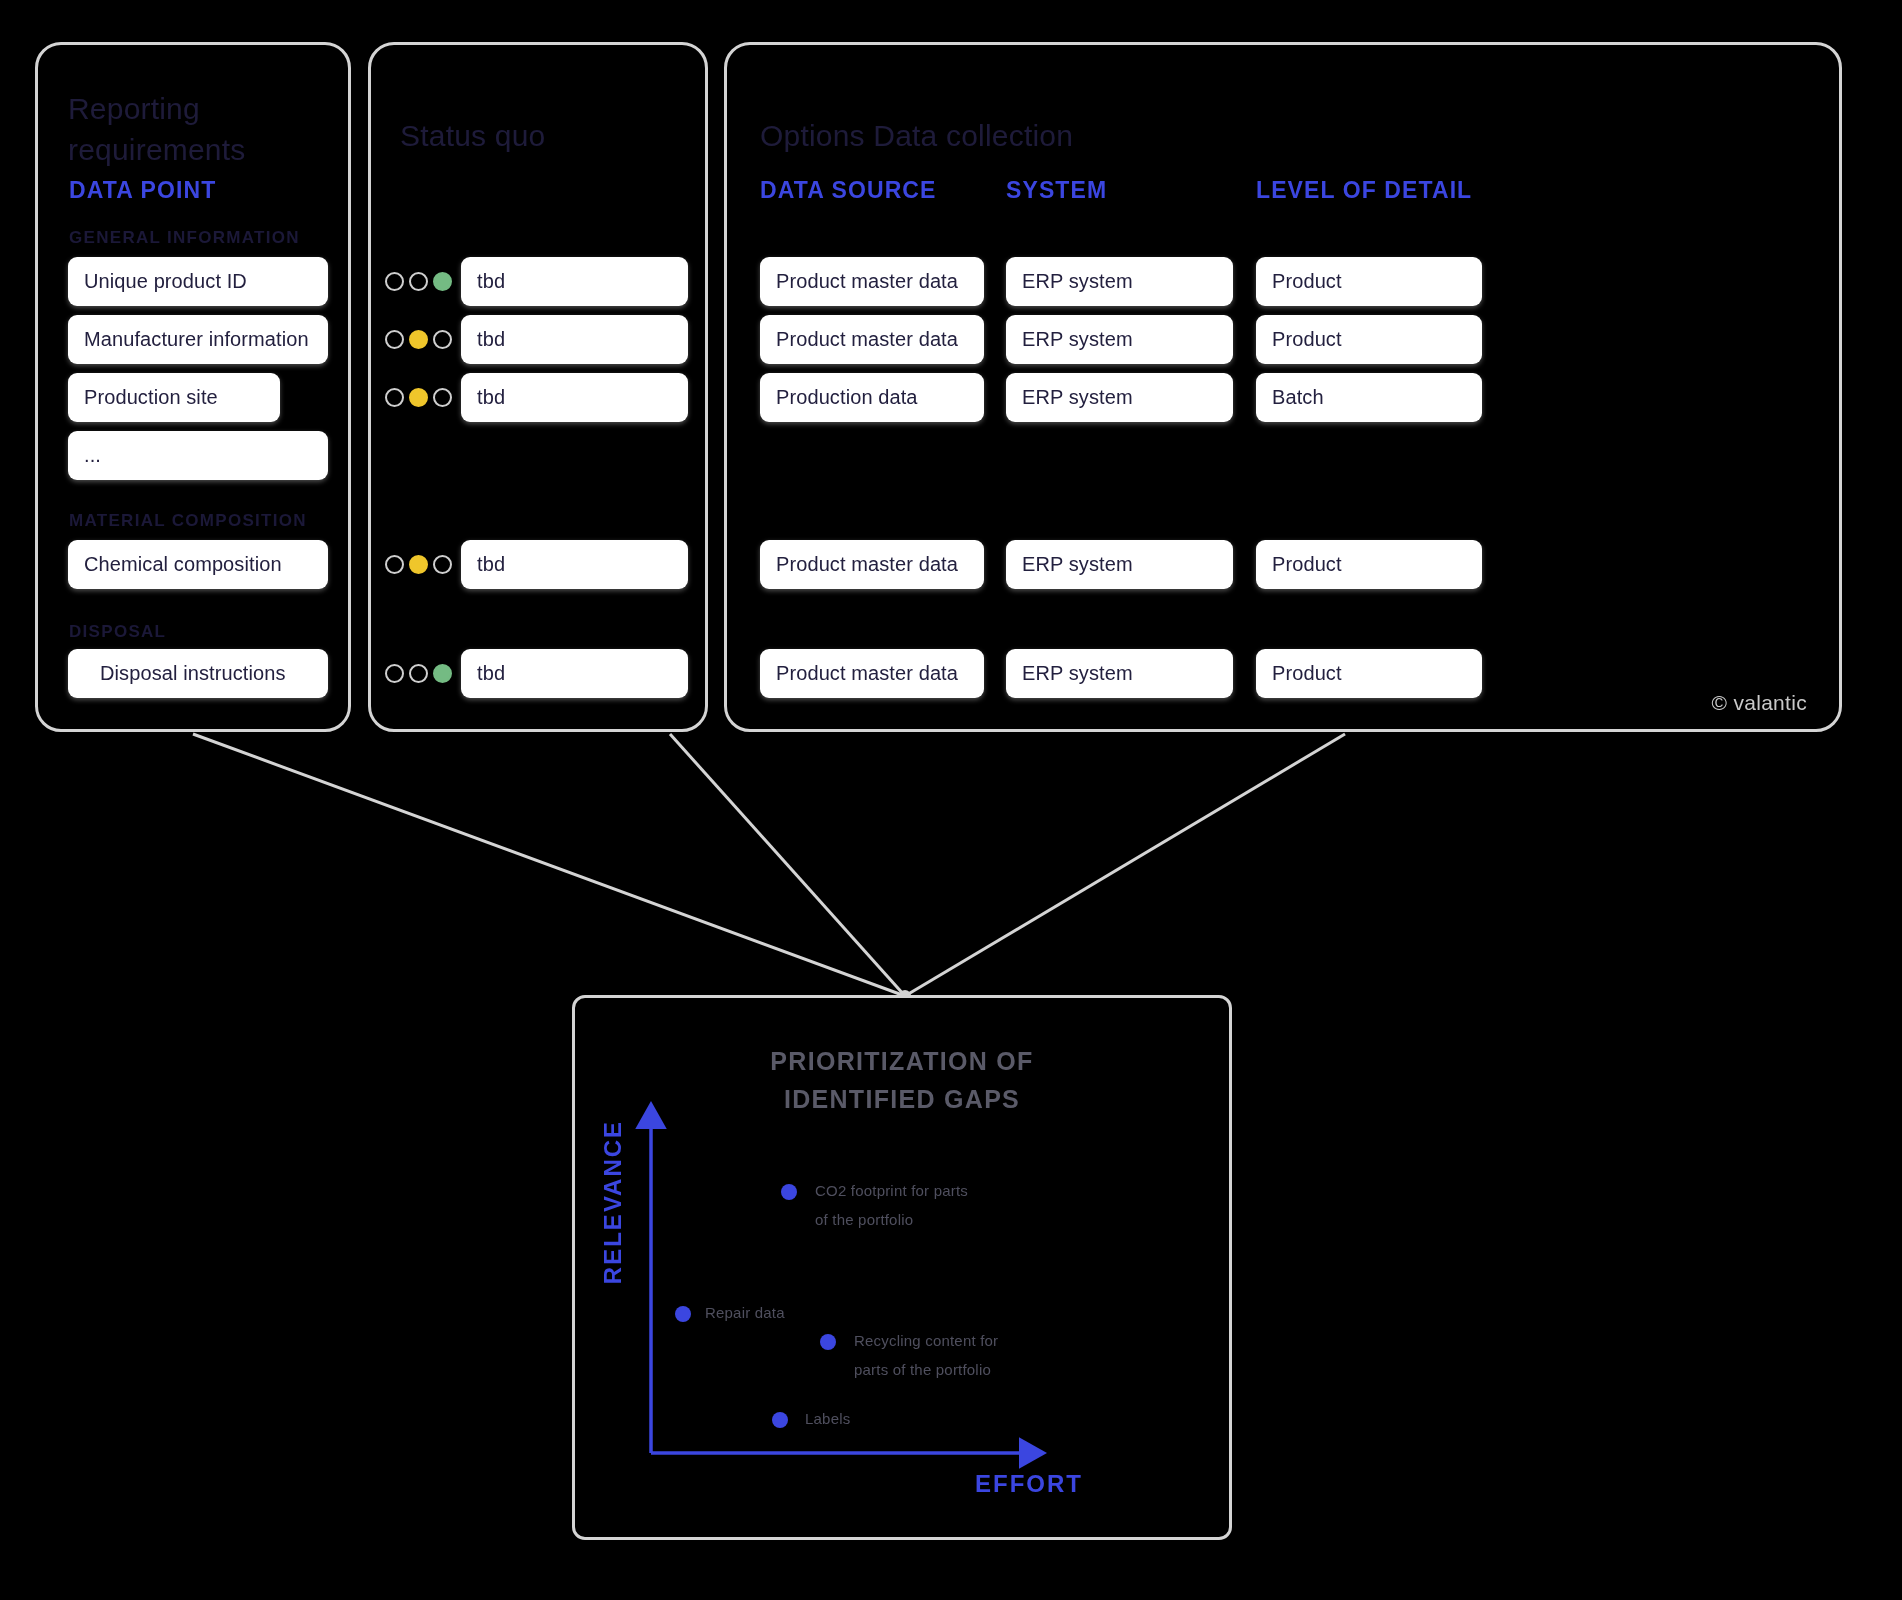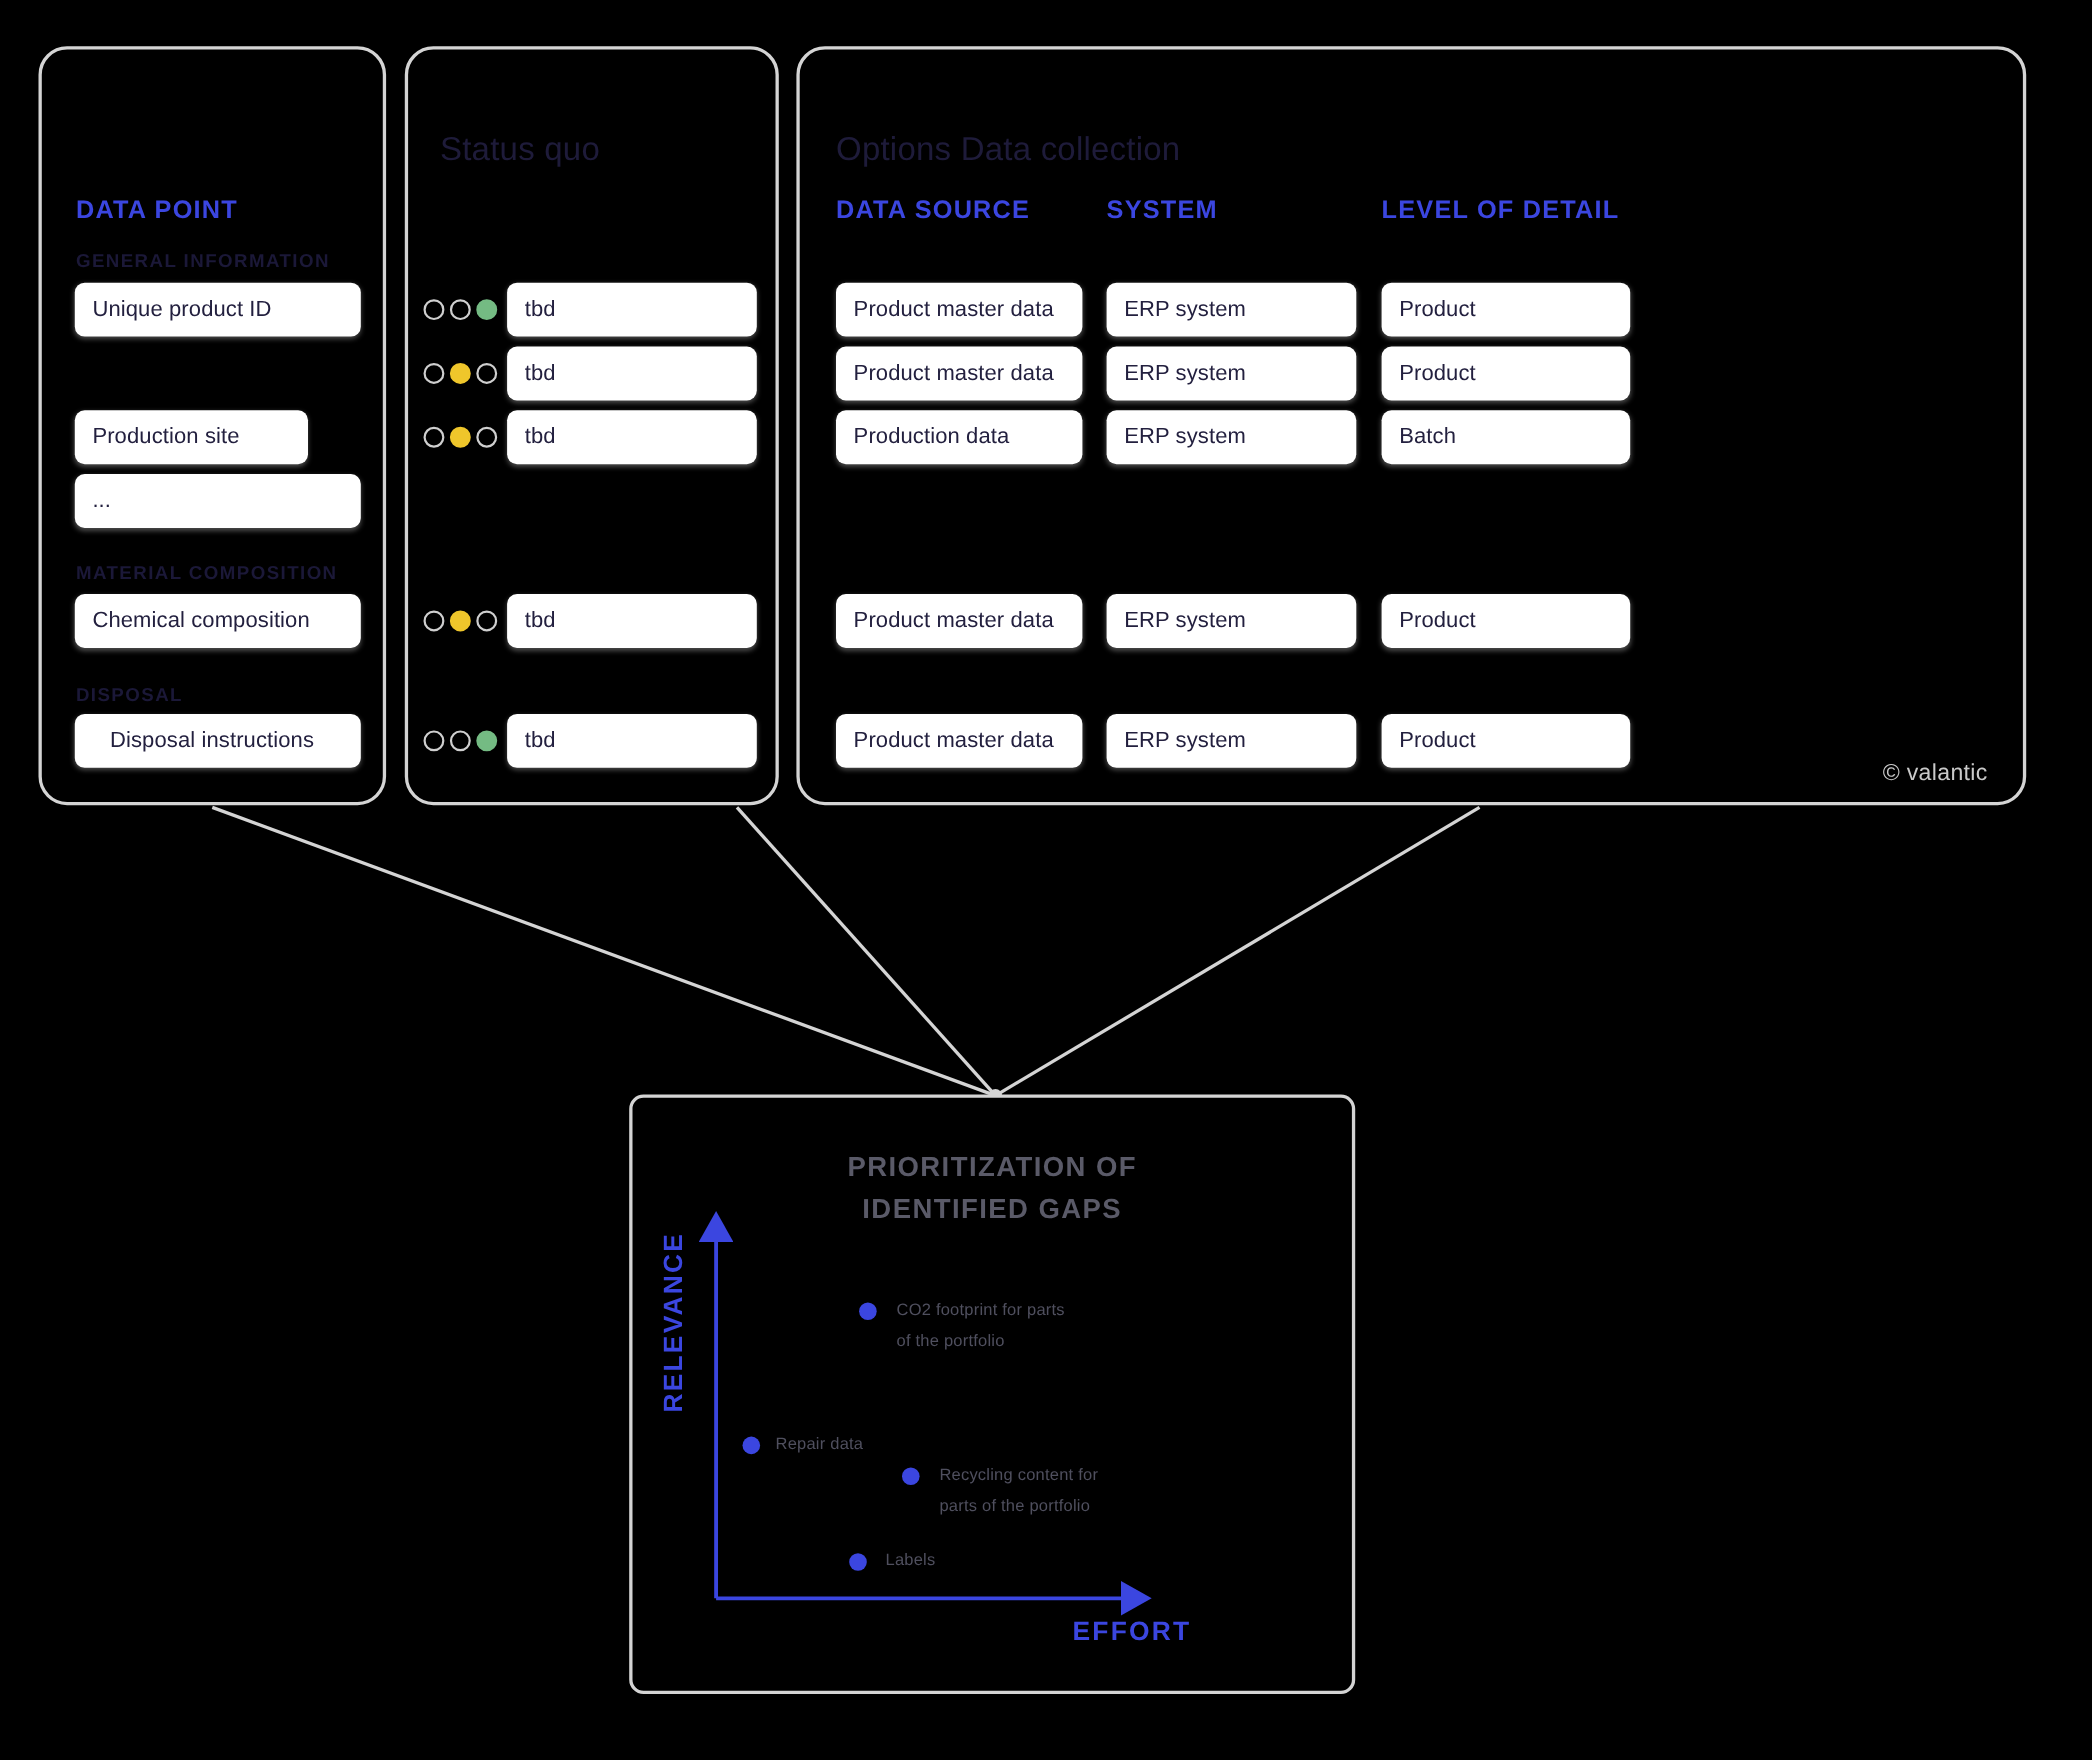--- a/index.html
+++ b/index.html
@@ -159,25 +159,30 @@
 <div id="stage">
 
   <svg id="connectors" viewBox="0 0 1902 1600" preserveAspectRatio="none">
     <path d="M 193 734 L 905 996" stroke="#d4d4d4" stroke-width="3" fill="none"></path>
     <path d="M 670 734 L 905 996" stroke="#d4d4d4" stroke-width="3" fill="none"></path>
     <path d="M 1345 734 L 905 996" stroke="#d4d4d4" stroke-width="3" fill="none"></path>
     <circle cx="905" cy="996" r="6" fill="#d4d4d4"></circle>
   </svg>
 
   <div class="panel" id="panel-reporting">
+    <div class="panel-title" style="left:30px; top:43px;">Reporting
+requirements</div>
     <div class="col-head" style="left:31px; top:132px;">DATA POINT</div>
 
     <div class="group-head" style="left:31px; top:183px;">GENERAL INFORMATION</div>
     <div class="card" style="left:30px; top:212px; width:260px;text-align:right;">
       <span>Unique product ID</span>
+      </div>
+    <div class="card" style="left:30px; top:270px; width:260px;">
+      <span>Manufacturer information</span>
       </div>
     <div class="card" style="left:30px; top:328px; width:212px;">
       <span>Production site</span>
       </div>
     <div class="card" style="left:30px; top:386px; width:260px;">
       <span>...</span>
       </div>
 
     <div class="group-head" style="left:31px; top:466px;">MATERIAL COMPOSITION</div>
     <div class="card" style="left:30px; top:495px; width:260px;">

